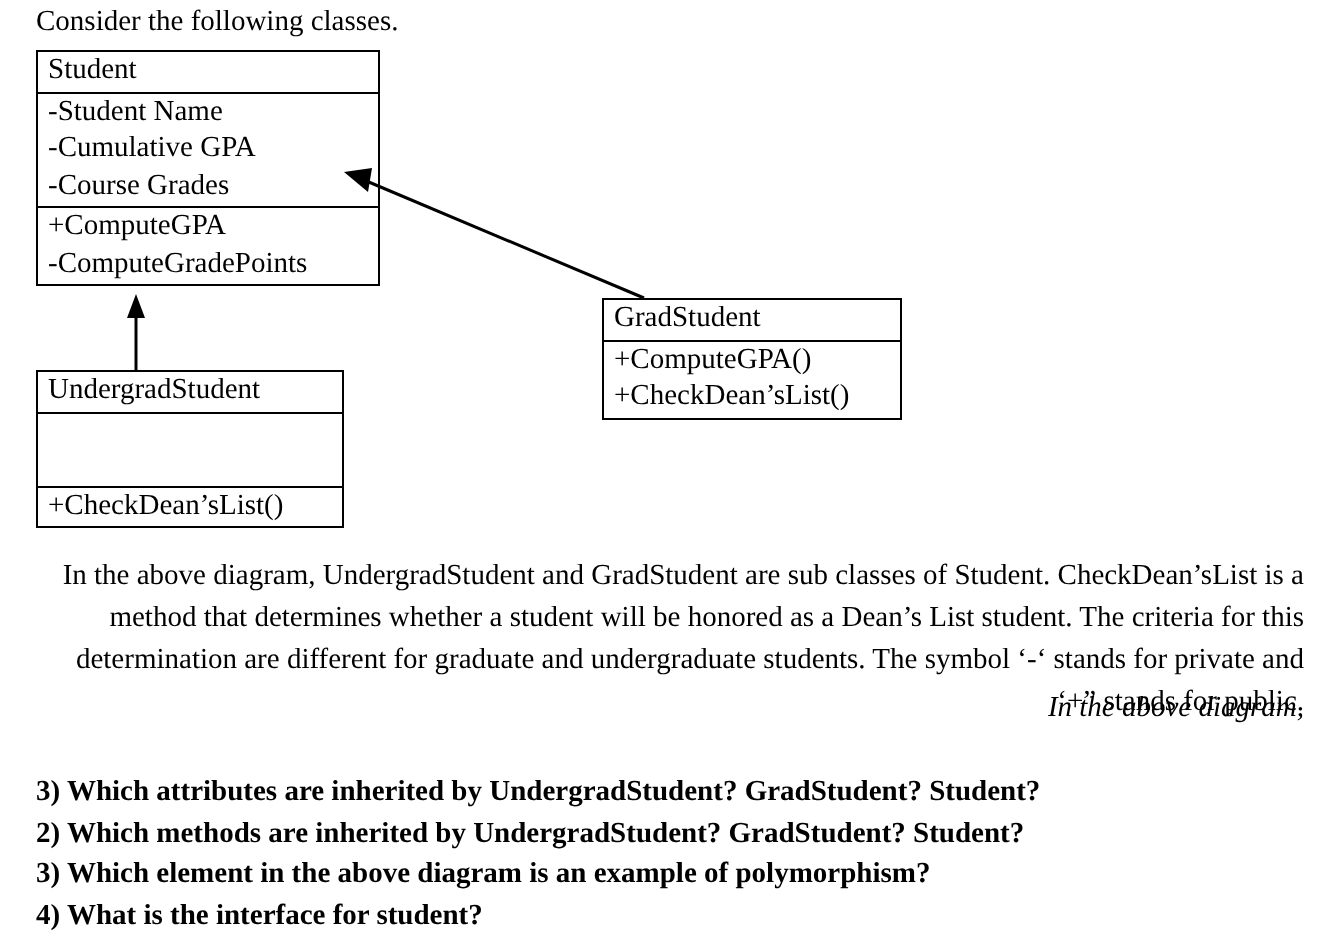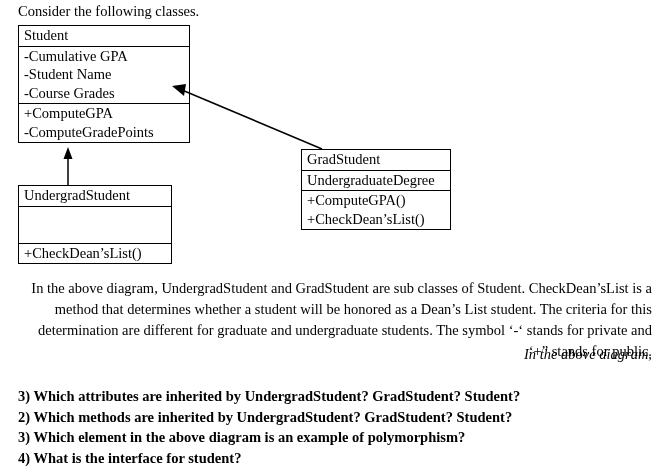--- a/index.html
+++ b/index.html
@@ -90,22 +90,22 @@
 </head>
 <body>
 
 <div class="intro-line">Consider the following classes.</div>
 
 <div class="uml-box" id="student-box">
   <div class="uml-compartment">
     <div class="uml-line">Student</div>
   </div>
   <div class="uml-compartment">
+    <div class="uml-line">-Student Name</div>
     <div class="uml-line">-Cumulative GPA</div>
-    <div class="uml-line">-Student Name</div>
     <div class="uml-line">-Course Grades</div>
   </div>
   <div class="uml-compartment">
     <div class="uml-line">+ComputeGPA</div>
     <div class="uml-line">-ComputeGradePoints</div>
   </div>
 </div>
 
 <div class="uml-box" id="undergrad-box">
   <div class="uml-compartment">
@@ -115,23 +115,20 @@
     <div class="uml-line empty">&nbsp;</div>
   </div>
   <div class="uml-compartment">
     <div class="uml-line">+CheckDean’sList()</div>
   </div>
 </div>
 
 <div class="uml-box" id="grad-box">
   <div class="uml-compartment">
     <div class="uml-line">GradStudent</div>
-  </div>
-  <div class="uml-compartment">
-    <div class="uml-line">UndergraduateDegree</div>
   </div>
   <div class="uml-compartment">
     <div class="uml-line">+ComputeGPA()</div>
     <div class="uml-line">+CheckDean’sList()</div>
   </div>
 </div>
 
 <svg id="arrow-layer" viewBox="0 0 665 469">
 
   <g>

